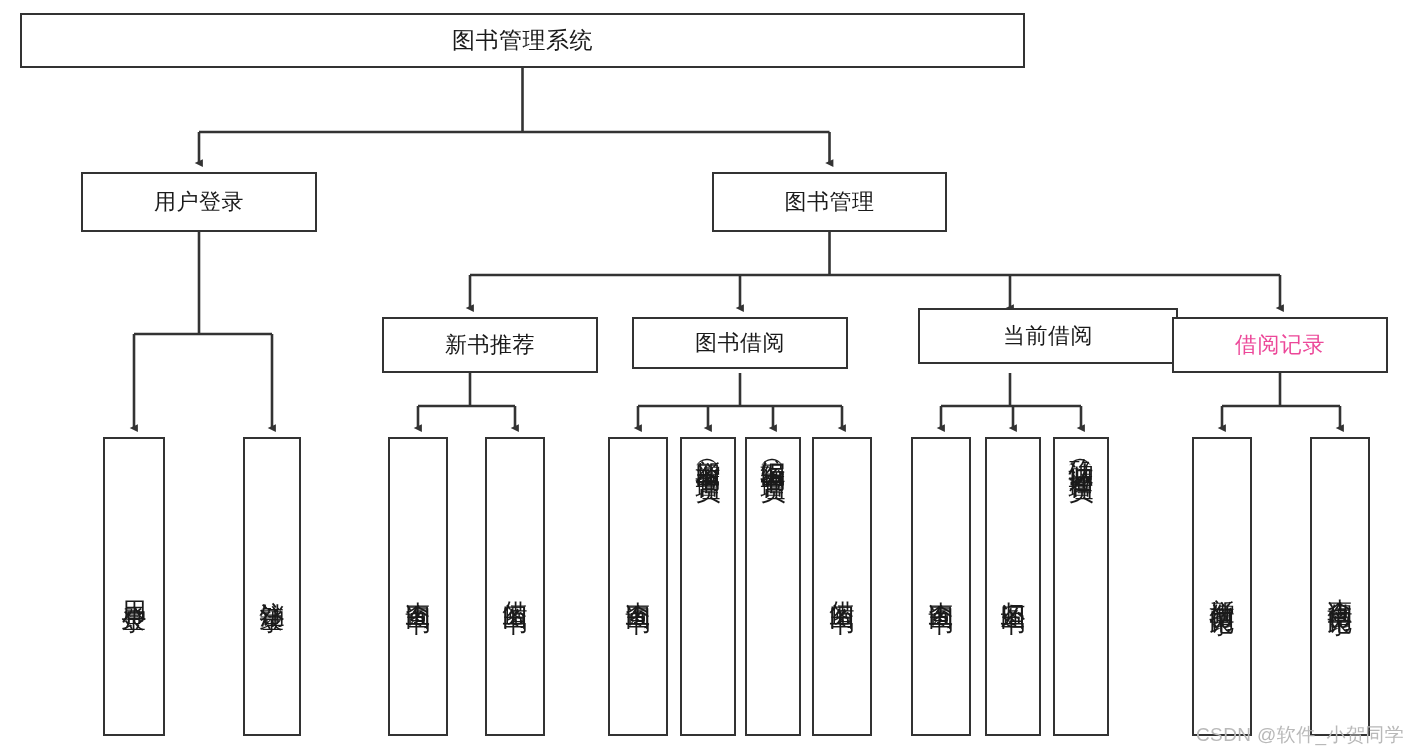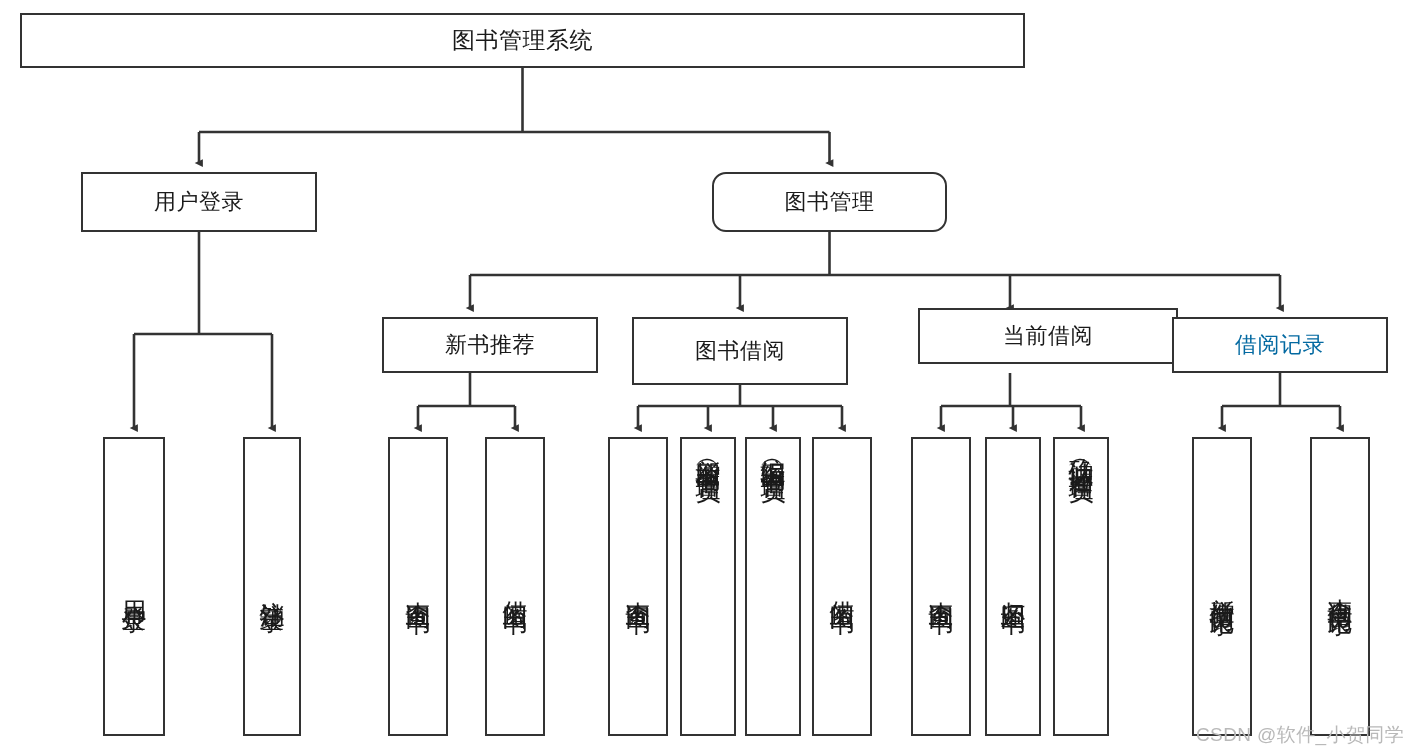--- a/index.html
+++ b/index.html
@@ -128,34 +128,34 @@
       </g>
   </svg>
 
   <div class="node horiz root" style="left: 20px; top: 13px; width: 1005px; height: 55px; border-color: rgb(51, 51, 51); background: rgb(255, 255, 255); color: rgb(26, 26, 26);">
     <span class="node-label">图书管理系统</span>
   </div>
 
   <div class="node horiz" style="left: 81px; top: 172px; width: 236px; height: 60px; border-color: rgb(51, 51, 51); background: rgb(255, 255, 255); color: rgb(26, 26, 26);">
     <span class="node-label">用户登录</span>
   </div>
-  <div class="node horiz" style="left: 712px; top: 172px; width: 235px; height: 60px; border-color: rgb(51, 51, 51); background: rgb(255, 255, 255); color: rgb(26, 26, 26); border-radius: 14px;">
+  <div class="node horiz" style="left: 712px; top: 172px; width: 235px; height: 60px; border-color: rgb(51, 51, 51); background: rgb(255, 255, 255); color: rgb(26, 26, 26);">
     <span class="node-label">图书管理</span>
   </div>
 
   <div class="node horiz" style="left: 362px; top: 317px; width: 216px; height: 56px; border-color: rgb(51, 51, 51); background: rgb(255, 255, 255); color: rgb(26, 26, 26); margin-left: 20px;">
     <span class="node-label">新书推荐</span>
   </div>
-  <div class="node horiz" style="left: 632px; top: 317px; width: 216px; height: 68px; border-color: rgb(51, 51, 51); background: rgb(255, 255, 255); color: rgb(26, 26, 26);">
+  <div class="node horiz" style="left: 632px; top: 317px; width: 216px; height: 52px; border-color: rgb(51, 51, 51); background: rgb(255, 255, 255); color: rgb(26, 26, 26);">
     <span class="node-label">图书借阅</span>
   </div>
   <div class="node horiz" style="left: 902px; top: 308px; width: 260px; height: 56px; border-color: rgb(51, 51, 51); background: rgb(255, 255, 255); color: rgb(26, 26, 26); margin-left: 16px;">
     <span class="node-label">当前借阅</span>
   </div>
-  <div class="node horiz" style="left: 1172px; top: 317px; width: 216px; height: 56px; border-color: rgb(51, 51, 51); background: rgb(255, 255, 255); color: #0369a1;">
+  <div class="node horiz" style="left: 1172px; top: 317px; width: 216px; height: 56px; border-color: rgb(51, 51, 51); background: rgb(255, 255, 255); color: #ec4899;">
     <span class="node-label">借阅记录</span>
   </div>
 
   <div class="node vert center-text" style="left: 103px; top: 437px; width: 62px; height: 299px; border-color: rgb(51, 51, 51); background: rgb(255, 255, 255); color: rgb(26, 26, 26);">
     <span class="node-label">用户登录</span>
   </div>
   <div class="node vert center-text" style="left: 243px; top: 437px; width: 58px; height: 299px; border-color: rgb(51, 51, 51); background: rgb(255, 255, 255); color: rgb(26, 26, 26);">
     <span class="node-label">注销登录</span>
   </div>
   <div class="node vert center-text" style="left: 388px; top: 437px; width: 60px; height: 299px; border-color: rgb(51, 51, 51); background: rgb(255, 255, 255); color: rgb(26, 26, 26);">

